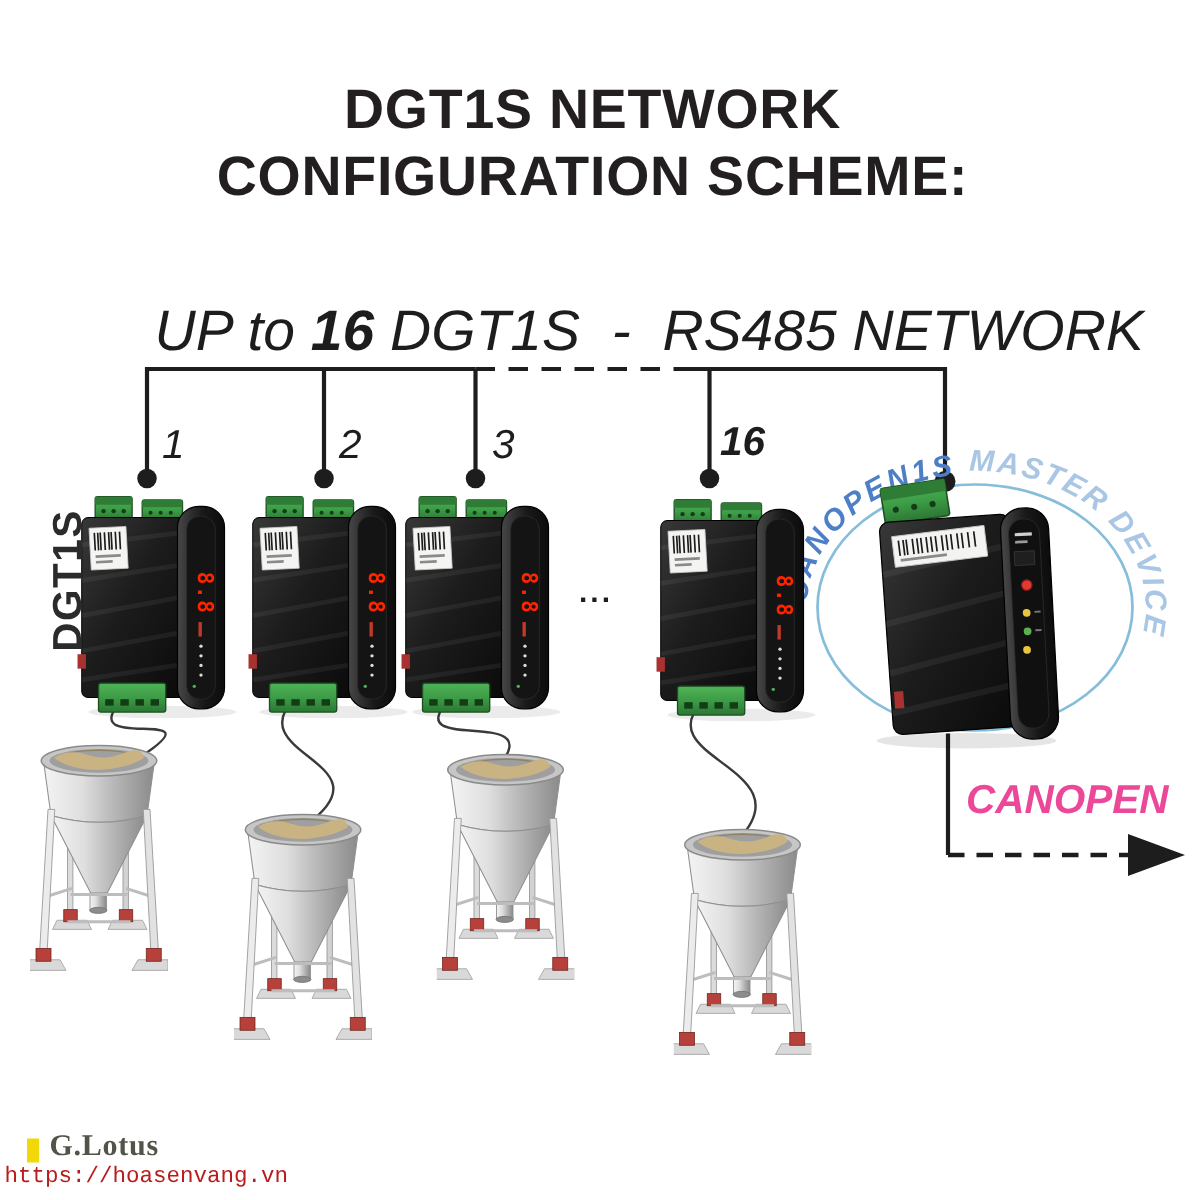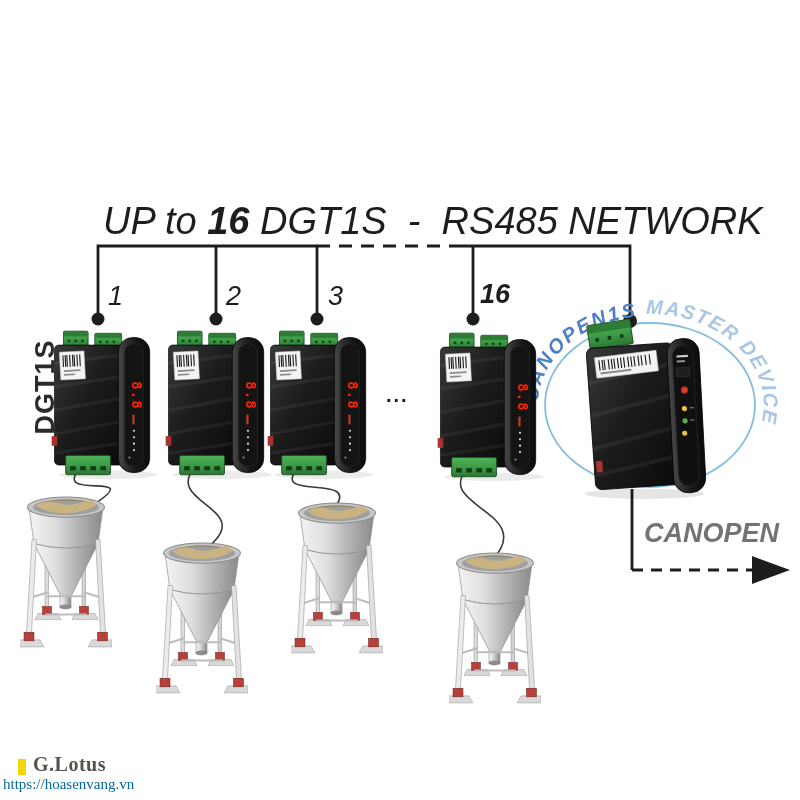--- a/index.html
+++ b/index.html
@@ -22,28 +22,28 @@
 
   
   .dots-gap{left:386px;top:384px;font-size:20px;font-weight:700;letter-spacing:2px;color:#1d1d1d;}
 
   
   .side-label{left:-10px;top:372px;width:110px;height:30px;text-align:center;
               transform:rotate(-90deg);font-size:27px;font-weight:600;letter-spacing:1px;color:#2b2b2b;}
 
   
   .canopen-label{left:644px;top:518px;width:140px;font-style:italic;font-size:27px;
-                 font-weight:600;color:#737373;}
+                 font-weight:600;color:#ec4899;}
 
   
   .brand-bar{left:18px;top:759px;width:8px;height:16px;background:#f2d808;}
   .brand-name{left:33px;top:753px;font-family:"Liberation Serif",serif;font-weight:700;
               font-size:20px;color:#54534a;letter-spacing:0.5px;}
-  .brand-url{left:3px;top:776px;font-family:Liberation Serif, serif;
-             font-size:15px;color:#0369a1;}
+  .brand-url{left:3px;top:776px;font-family:Liberation Mono, monospace;
+             font-size:15px;color:#b91c1c;}
 
   svg.overlay{position:absolute;left:0;top:0;width:800px;height:800px;}
   .arc-product{font:italic 700 20px "Liberation Sans",sans-serif;fill:#4d7fc6;letter-spacing:2px;}
   .arc-role{font:italic 700 20px "Liberation Sans",sans-serif;fill:#a9c6e5;letter-spacing:1.5px;}
   .led-digits{font:700 13px "DejaVu Sans Mono",monospace;fill:#ff2400;letter-spacing:1px;}
 </style>
 </head>
 <body>
 
 <svg width="0" height="0" style="position:absolute" aria-hidden="true">
@@ -242,20 +242,24 @@
   <svg class="abs" style="left:156px;top:537px" width="92" height="162">
       <use href="#sym-silo"></use>
     </svg>
   <svg class="abs" style="left:291px;top:497px" width="92" height="162">
       <use href="#sym-silo"></use>
     </svg>
   <svg class="abs" style="left:449px;top:547px" width="92" height="162">
       <use href="#sym-silo"></use>
     </svg>
 
+  <div class="abs title">
+    <div>DGT1S NETWORK</div>
+    <div>CONFIGURATION SCHEME:</div>
+  </div>
 
   <div class="abs subtitle"><span>UP to </span><span class="cnt">16</span><span> DGT1S  -  RS485 NETWORK</span></div>
 
   <div class="abs node-num" style="left:108px;top:281px">1</div>
   <div class="abs node-num" style="left:226px;top:281px">2</div>
   <div class="abs node-num" style="left:328px;top:281px">3</div>
   <div class="abs node-num bold" style="left:480px;top:279px">16</div>
 
   <div class="abs dots-gap">...</div>
 

